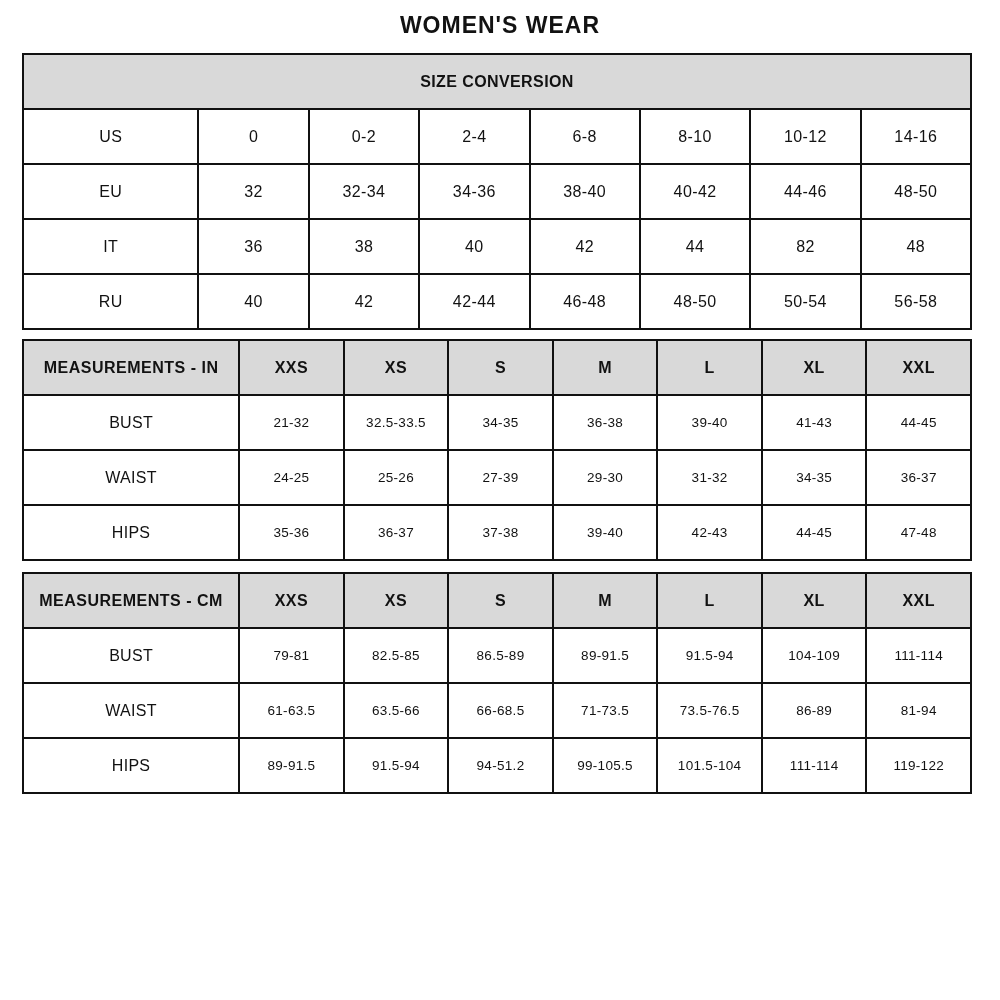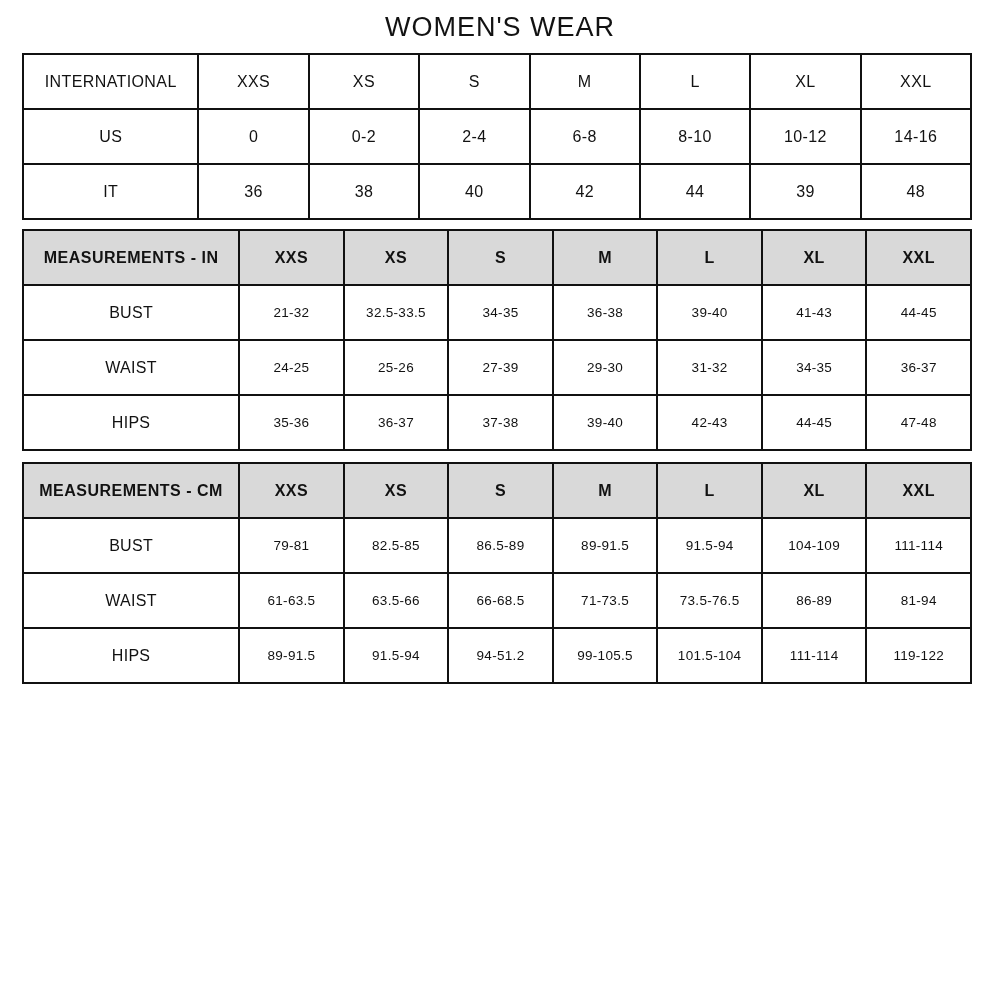--- a/index.html
+++ b/index.html
@@ -13,22 +13,22 @@
     background: #ffffff;
     font-family: "Liberation Sans", sans-serif;
     color: #121212;
     overflow: hidden;
   }
   .page-title {
     margin: 0;
     padding-top: 12px;
     height: 41px;
     text-align: center;
-    font-size: 27px;
-    font-weight: normal;
+    font-size: 23px;
+    font-weight: bold;
     letter-spacing: 1px;
     color: #121212;
   }
   table.chart {
     border-collapse: collapse;
     table-layout: fixed;
     width: 950px;
     margin-left: 22px;
     background: #ffffff;
   }
@@ -74,48 +74,61 @@
       <col style="width:11.643%">
         <col style="width:11.643%">
         <col style="width:11.643%">
       <col style="width:11.643%">
         <col style="width:11.643%">
         <col style="width:11.643%">
       <col style="width:11.642%">
     </colgroup>
     <tbody>
         <tr>
-          <td class="row-label">INTERNATIONAL</td>
-          <td class="value-cell">XXS</td>
-          <td class="value-cell">XS</td>
-          <td class="value-cell">S</td>
-          <td class="value-cell">M</td>
-          <td class="value-cell">L</td>
-          <td class="value-cell">XL</td>
-          <td class="value-cell">XXL</td>
+          <td class="merged-head" colspan="8">SIZE CONVERSION</td>
         </tr>
         <tr>
           <td class="row-label">US</td>
           <td class="value-cell">0</td>
           <td class="value-cell">0-2</td>
           <td class="value-cell">2-4</td>
           <td class="value-cell">6-8</td>
           <td class="value-cell">8-10</td>
           <td class="value-cell">10-12</td>
           <td class="value-cell">14-16</td>
         </tr>
         <tr>
+          <td class="row-label">EU</td>
+          <td class="value-cell">32</td>
+          <td class="value-cell">32-34</td>
+          <td class="value-cell">34-36</td>
+          <td class="value-cell">38-40</td>
+          <td class="value-cell">40-42</td>
+          <td class="value-cell">44-46</td>
+          <td class="value-cell">48-50</td>
+        </tr>
+        <tr>
           <td class="row-label">IT</td>
           <td class="value-cell">36</td>
           <td class="value-cell">38</td>
           <td class="value-cell">40</td>
           <td class="value-cell">42</td>
           <td class="value-cell">44</td>
-          <td class="value-cell">39</td>
+          <td class="value-cell">82</td>
           <td class="value-cell">48</td>
+        </tr>
+        <tr>
+          <td class="row-label">RU</td>
+          <td class="value-cell">40</td>
+          <td class="value-cell">42</td>
+          <td class="value-cell">42-44</td>
+          <td class="value-cell">46-48</td>
+          <td class="value-cell">48-50</td>
+          <td class="value-cell">50-54</td>
+          <td class="value-cell">56-58</td>
         </tr>
       </tbody>
   </table>
 
   <table class="chart t-meas t-in">
     <colgroup>
       <col style="width:22.8%">
       <col style="width:11.029%">
         <col style="width:11.029%">
         <col style="width:11.029%">

